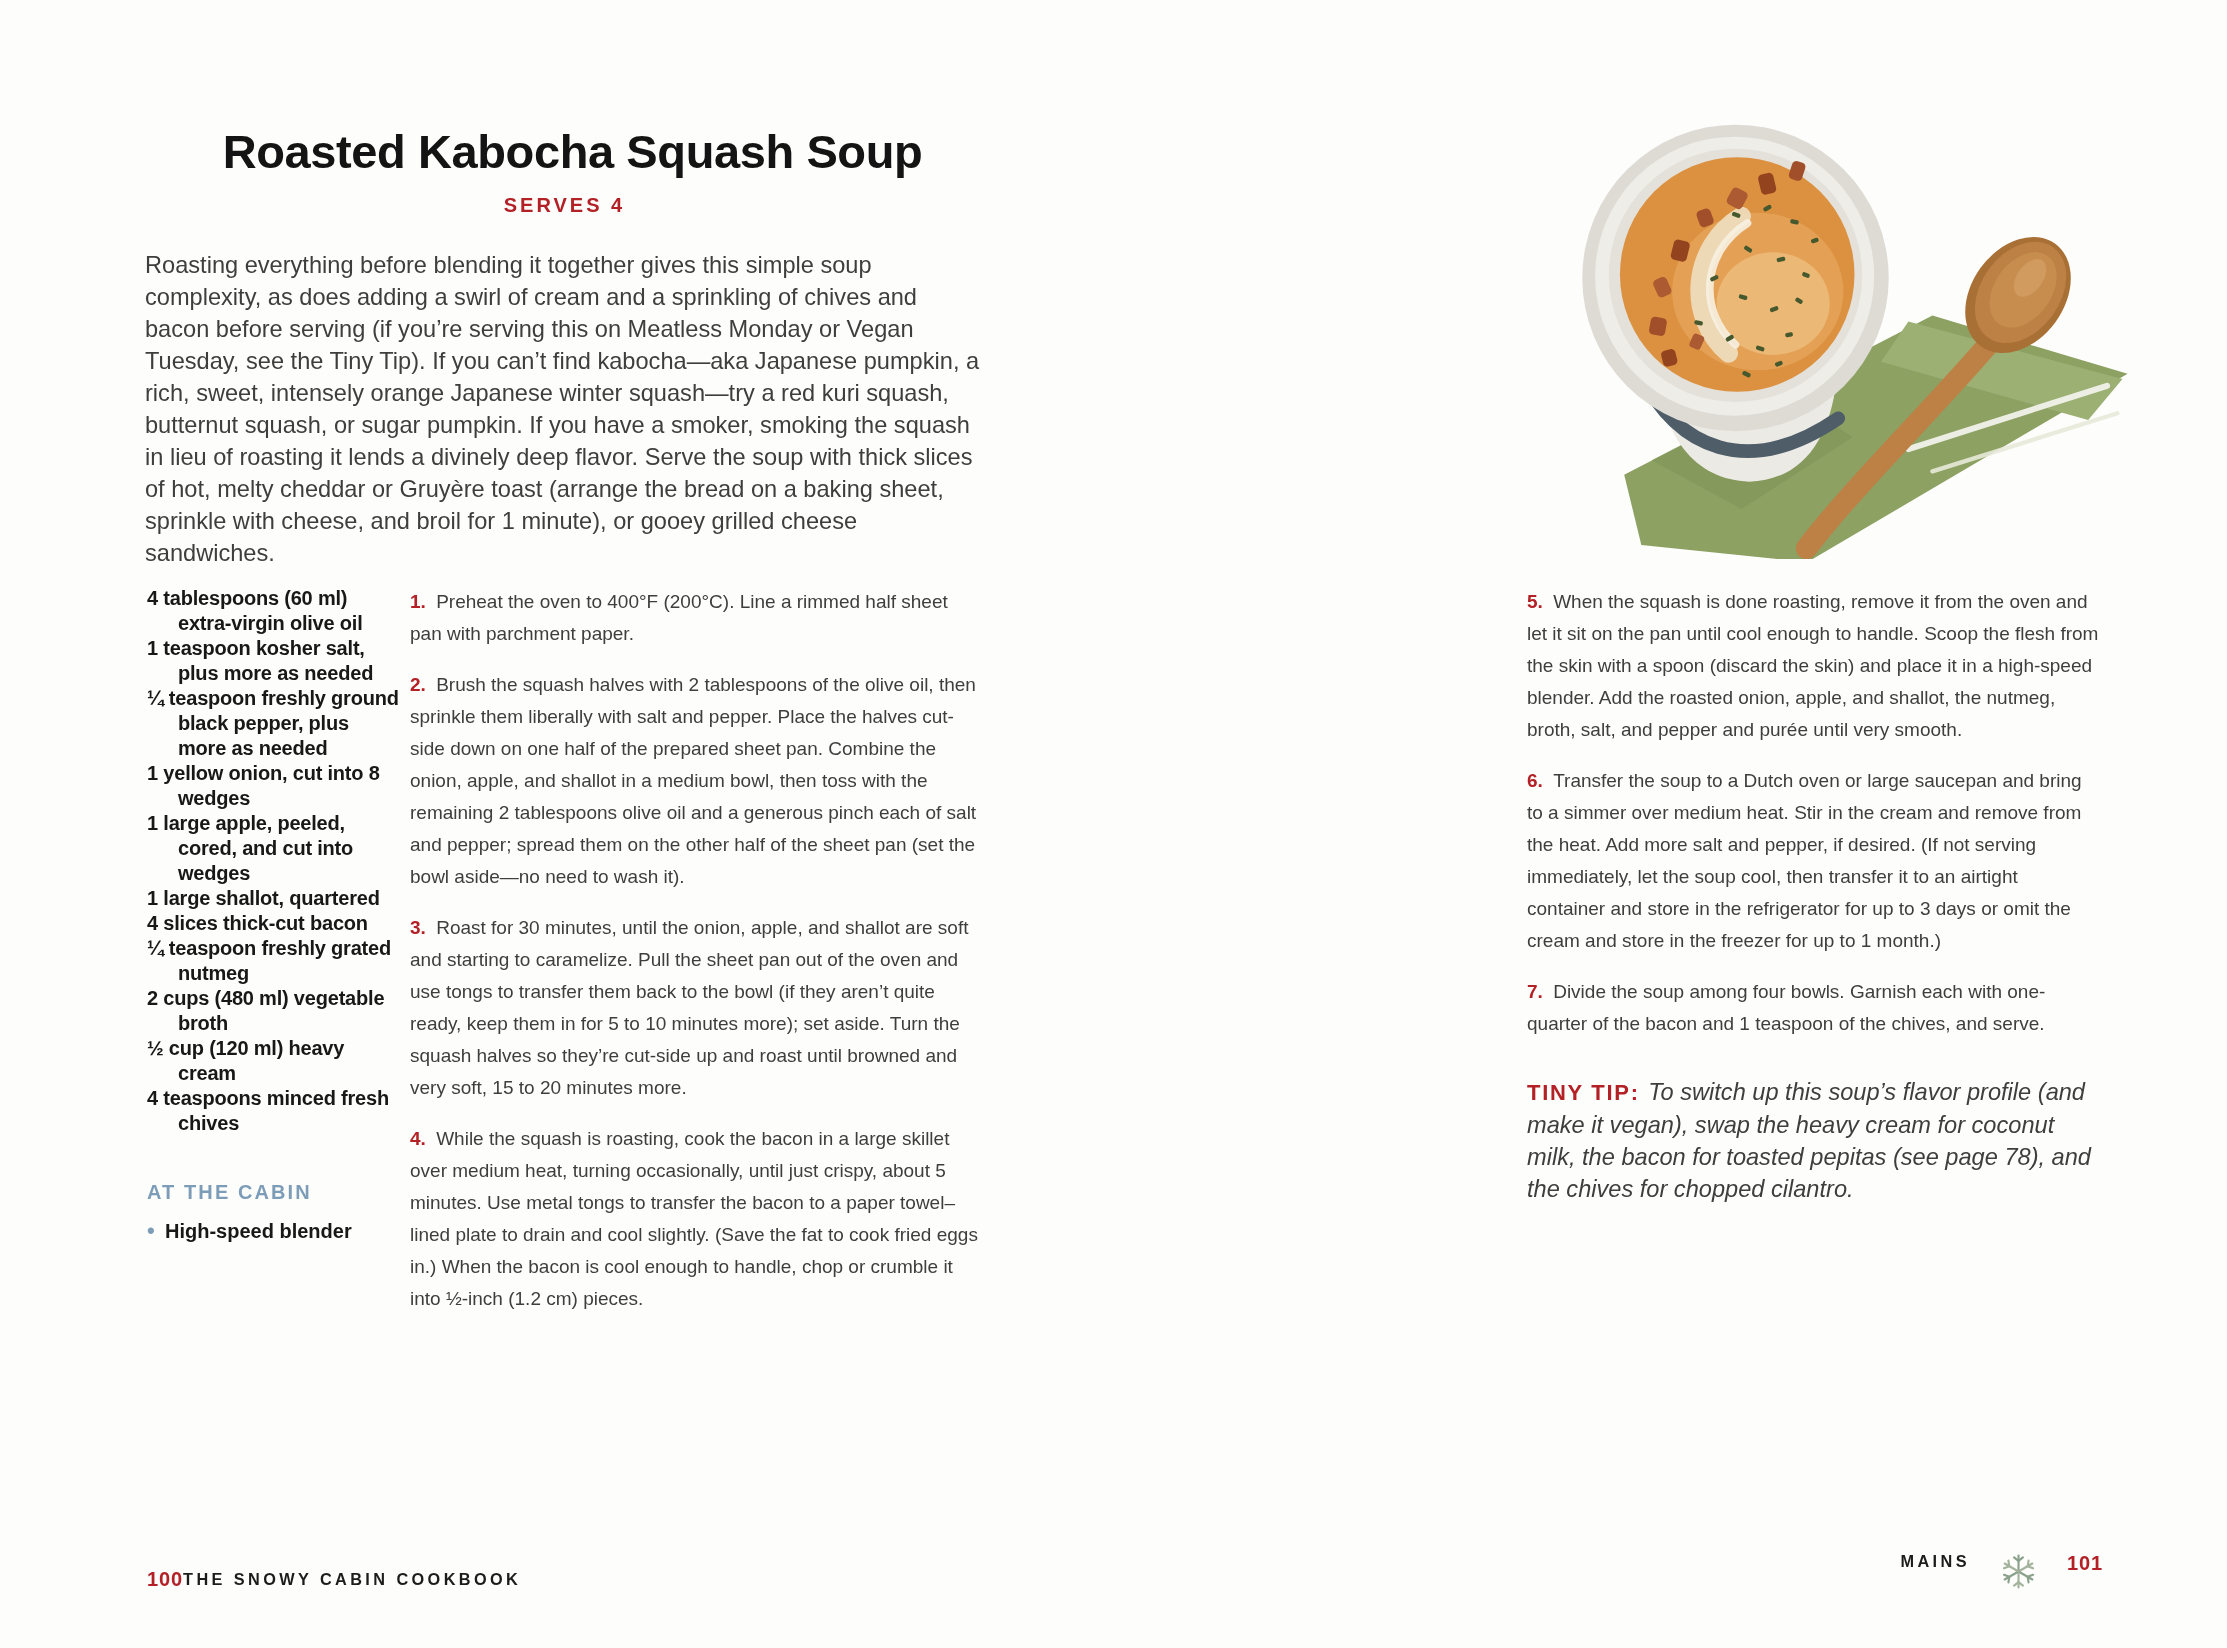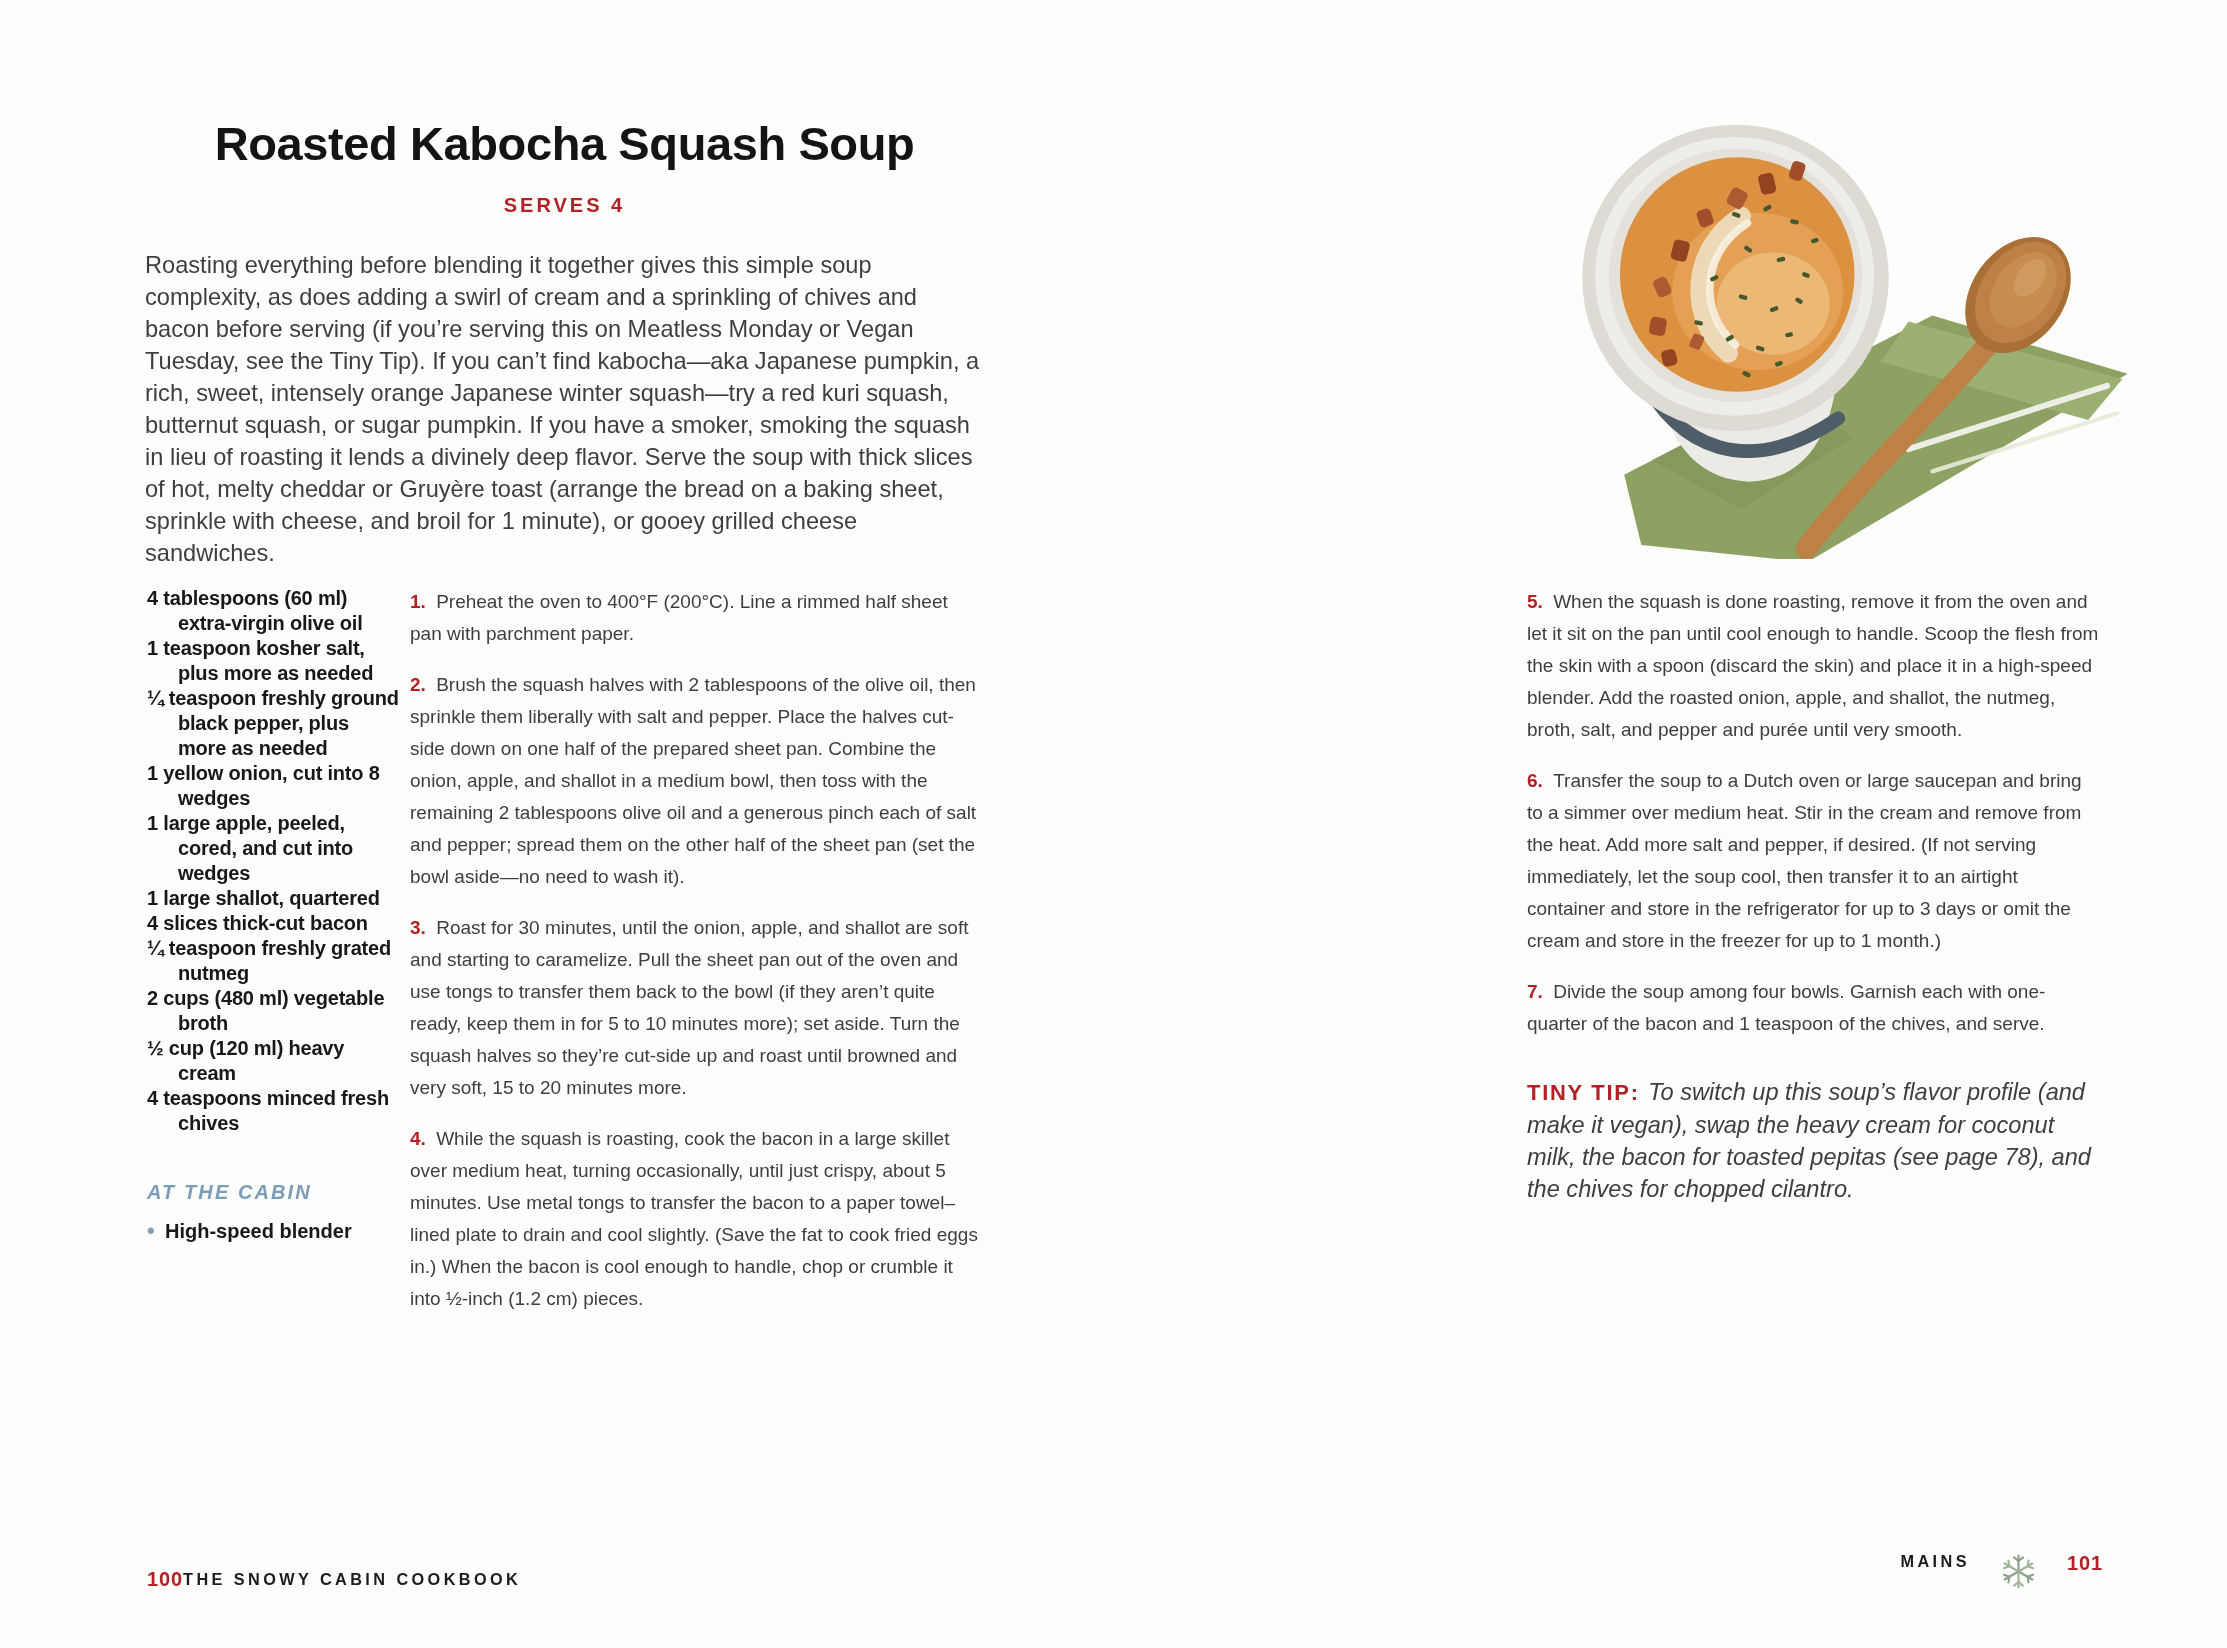--- a/index.html
+++ b/index.html
@@ -11,21 +11,21 @@
   html,body{margin:0;padding:0;}
   body{
     width:2227px;height:1648px;position:relative;overflow:hidden;
     background:#fdfdfb;color:var(--body-text);
     font-family:"Liberation Sans", sans-serif;
   }
   .page{position:absolute;inset:0;}
 
   
   .title{
-    position:absolute;left:147px;top:117px;width:835px;margin:0;
+    position:absolute;left:147px;top:117px;width:835px;margin:8px;
     text-align:center;font-size:47px;line-height:53px;font-weight:700;
     letter-spacing:-0.4px;color:#141414;
   }
   .serves{
     position:absolute;left:147px;top:194px;width:835px;
     text-align:center;font-size:20px;font-weight:700;
     letter-spacing:3px;color:var(--accent-red);
   }
   .intro{
     position:absolute;left:145px;top:249px;width:838px;margin:0;
@@ -33,21 +33,21 @@
   }
   .ing-col{position:absolute;left:147px;top:586px;width:254px;}
   .ingredients{
     list-style:none;margin:0;padding:0;
     font-size:20px;line-height:25px;font-weight:700;color:var(--ink);
     letter-spacing:-0.2px;
   }
   .ingredients li{padding-left:31px;text-indent:-31px;}
   .cabin-head{
     margin:45px 0 13.7px;font-size:20px;font-weight:700;
-    letter-spacing:2.1px;color:var(--steel-blue);font-style:italic;
+    letter-spacing:2.1px;color:var(--steel-blue);
   }
   .equipment{list-style:none;margin:0;padding:0;font-size:20px;font-weight:700;color:var(--ink);}
   .equipment li{display:flex;gap:10.3px;align-items:baseline;}
   .dot{color:var(--steel-blue);font-size:22px;}
 
   .col{position:absolute;top:586px;width:574px;}
   .col-left{left:410px;}
   .col-right{left:1527px;}
   .step{margin:0 0 19px;font-size:19px;line-height:32px;color:var(--body-text);}
   .step-num{color:var(--accent-red);font-weight:700;padding-right:10.3px;}

